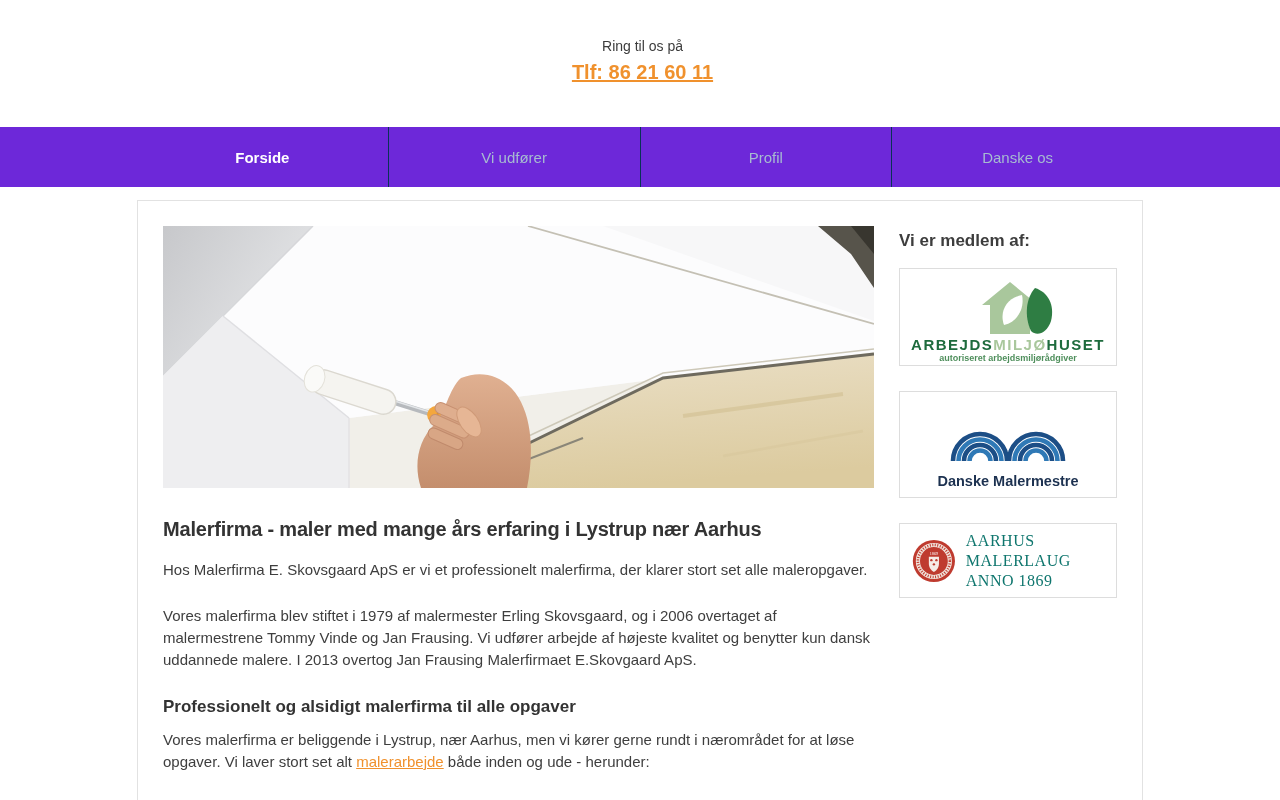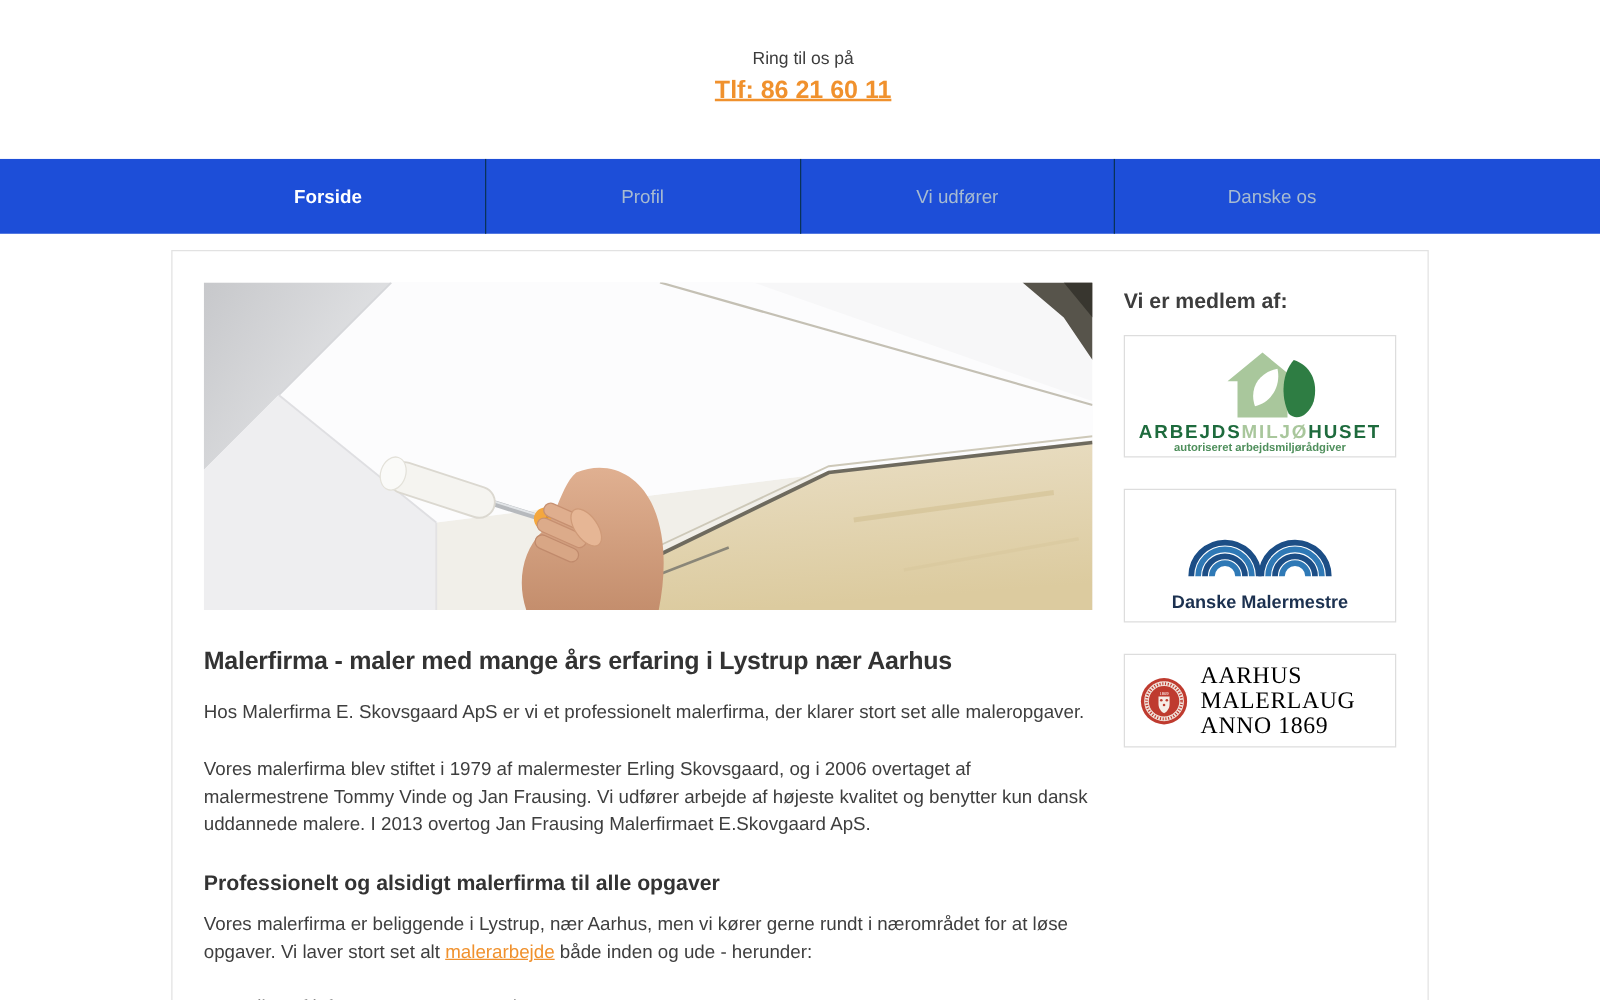--- a/index.html
+++ b/index.html
@@ -12,21 +12,21 @@
   .logo-mark { width: 52px; height: 78px; }
   .logo-text { margin-left: 10px; }
   .logo-line1 { font-size: 15px; font-weight: 700; letter-spacing: 5px; color: #4d7fb4; }
   .logo-line2 { font-size: 21px; font-weight: 700; letter-spacing: 1px; color: #1b4a7e; margin-top: 3px; }
   .call-block { position: absolute; left: 560px; width: 165px; top: 38px; text-align: center; }
   .call-text { font-size: 14px; color: #3c3c3c; }
   .phone-link { display: inline-block; margin-top: 7px; font-size: 20px; font-weight: 700;
     color: #f0912d; text-decoration: underline; cursor: pointer; }
 
   
-  .nav { height: 60px; background: #1d4ed8; }
+  .nav { height: 60px; background: #6d28d9; }
   .nav-inner { width: 1006px; margin: 0 auto; height: 100%; display: flex; }
   .nav-item { flex: 1; display: flex; align-items: center; justify-content: center;
     font-size: 15px; color: #a7bbd1; cursor: pointer; }
   .nav-item + .nav-item { border-left: 1px solid #093257; }
   .nav-item.active { color: #ffffff; font-weight: 700; }
 
   
   .card { width: 1006px; margin: 13px auto 0; background: #ffffff; border: 1px solid #e2e2e2;
     padding: 25px; display: flex; gap: 25px; min-height: 700px; }
   .main-col { width: 711px; }
@@ -42,38 +42,38 @@
   .services-list li { font-size: 15px; line-height: 22px; color: #3e3e3e; }
 
   
   .sidebar { width: 220px; }
   .sidebar-heading { font-size: 17px; font-weight: 700; color: #3d3d3d; margin: 5px 0 17px; }
   .member-box { border: 1px solid #dddddd; background: #fff; margin-bottom: 25px;
     display: flex; align-items: center; justify-content: center; cursor: pointer; }
   .member-box.m1 { height: 98px; }
   .member-box.m2 { height: 107px; }
   .member-box.m3 { height: 75px; justify-content: flex-start; padding-left: 12px; }
-  .seal-text { margin-left: 10px; font-family: "Liberation Serif", serif; color: #000000;
-    font-size: 19px; letter-spacing: 0.5px; line-height: 20px; }
+  .seal-text { margin-left: 10px; font-family: "Liberation Serif", serif; color: #0f766e;
+    font-size: 16px; letter-spacing: 0.5px; line-height: 20px; }
 </style>
 </head>
 <body>
 
 <div class="header">
   <div class="call-block">
     <div class="call-text">Ring til os på</div>
     <a class="phone-link">Tlf: 86 21 60 11</a>
   </div>
 </div>
 
 <div class="nav">
   <div class="nav-inner">
     <div class="nav-item active">Forside</div>
+    <div class="nav-item">Vi udfører</div>
     <div class="nav-item">Profil</div>
-    <div class="nav-item">Vi udfører</div>
     <div class="nav-item">Danske os</div>
   </div>
 </div>
 
 <div class="card">
 
   <div class="main-col">
 
     <svg class="hero" viewBox="0 0 711 262" preserveAspectRatio="none">
       <defs>

